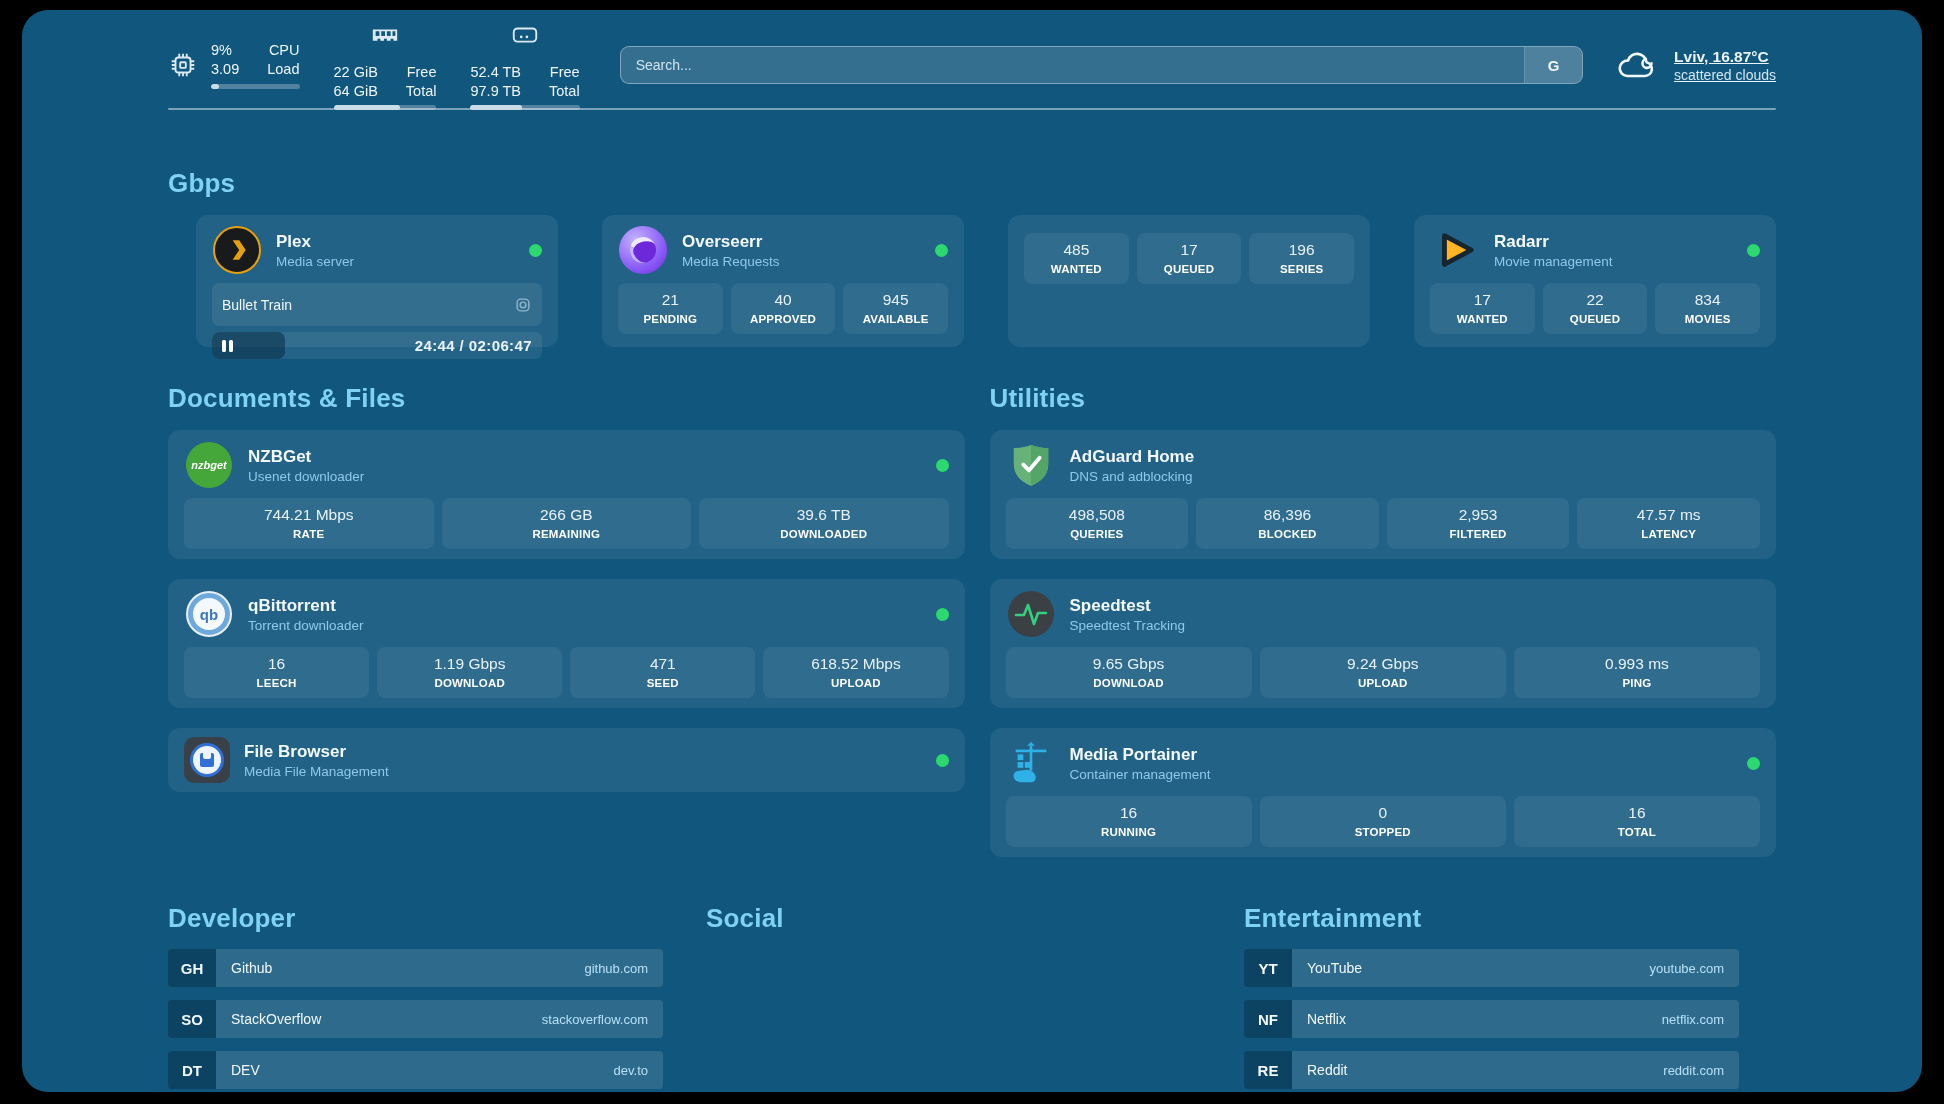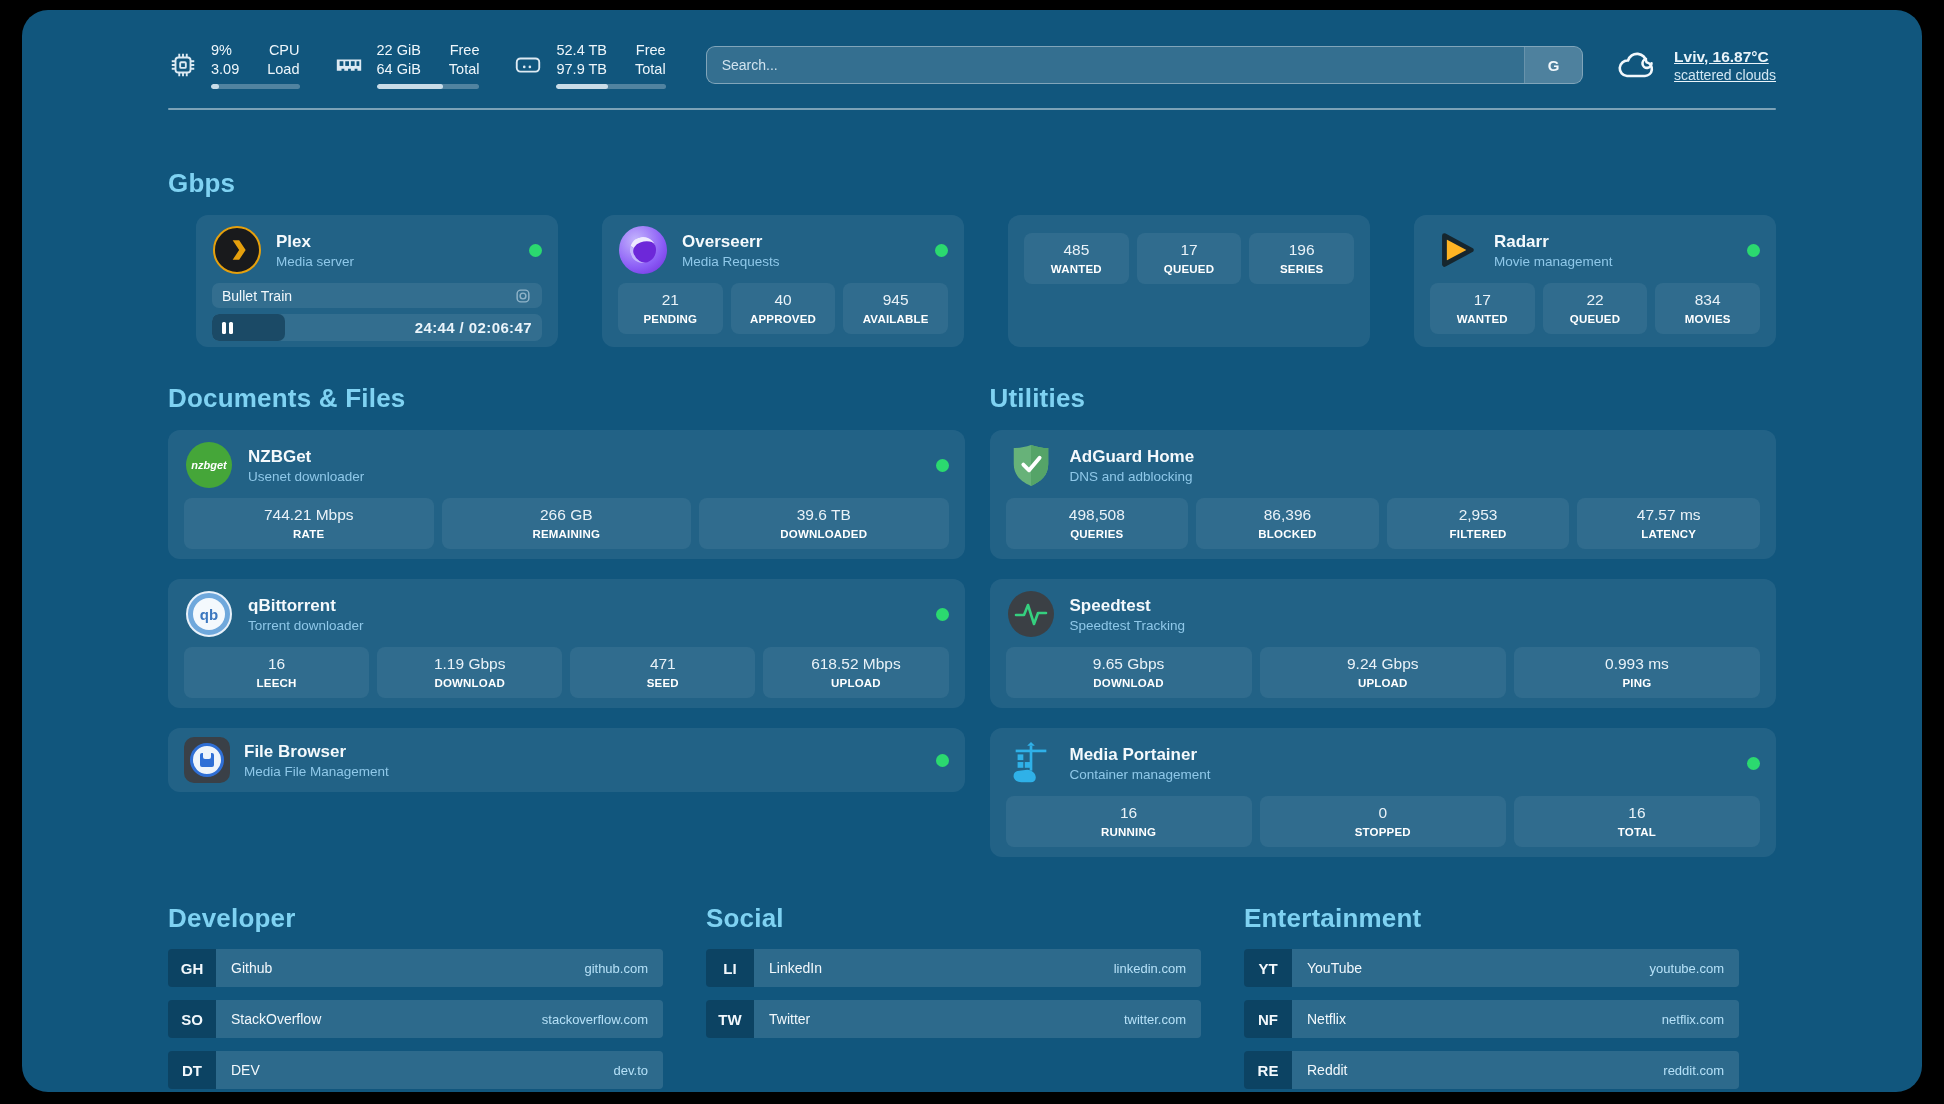--- a/index.html
+++ b/index.html
@@ -5,21 +5,21 @@
   * { margin:0; padding:0; box-sizing:border-box; }
   html,body { width:1944px; height:1104px; }
   body { background:#000; font-family:"Liberation Sans", sans-serif; position:relative; overflow:hidden; }
 
   .panel { position:absolute; left:22px; top:10px; width:1900px; height:1082px;
            background:#11567d; border-radius:26px; padding:26px 146px 0 146px; color:#eaf4fa; }
 
   
   .topbar { display:flex; align-items:center; height:58px; }
   .sys { display:flex; align-items:center; gap:13px; }
-  .sys + .sys { margin-left:34px; }
+  .sys + .sys { margin-left:34px;flex-direction:column; }
   .sys-icon { width:30px; height:30px; color:#ddeaf3; flex:0 0 auto; }
   .sys-icon svg { width:100%; height:100%; display:block; }
   .sys-body { display:flex; flex-direction:column; gap:5px; }
   .sys-text { display:flex; gap:28px; font-size:14.5px; line-height:1.3; color:#eef6fb; }
   .sys-vals { display:flex; flex-direction:column; }
   .sys-labs { display:flex; flex-direction:column; align-items:flex-end; }
   .sys-bar { height:5px; border-radius:3px; background:rgba(255,255,255,0.27); overflow:hidden; }
   .sys-bar .fill { height:100%; background:#c9dce8; border-radius:3px; }
 
   .search { flex:1; margin:0 32px 0 40px; height:38px; background:rgba(255,255,255,0.15);
@@ -47,21 +47,21 @@
   .media-cards .card { flex:1; height:132px;margin-left:28px; }
 
   .card { background:rgba(255,255,255,0.075); border-radius:12px; padding:10px 16px; }
   .card-head { display:flex; align-items:center; gap:14px; }
   .app-icon { width:50px; height:50px; flex:0 0 auto; display:flex; align-items:center; justify-content:center; }
   .head-text .title { font-size:17px; font-weight:600; color:#f4f9fc; }
   .head-text .subtitle { font-size:13.5px; color:#8fc8e9; margin-top:2px; }
   .dot { width:13px; height:13px; border-radius:50%; background:#2bd96f; margin-left:auto; flex:0 0 auto; }
 
   
-  .np-row { margin-top:8px; height:25px; background:rgba(255,255,255,0.08); border-radius:7px;
+  .np-row { margin-top:8px; height:43px; background:rgba(255,255,255,0.08); border-radius:7px;
             display:flex; align-items:center; padding:0 10px; font-size:14px; color:#f2f8fc; }
   .np-gear { margin-left:auto; opacity:.6; width:18px; height:18px; cursor:pointer; }
   .np-gear svg { width:100%; height:100%; }
   .pg-row { margin-top:6px; height:27px; background:rgba(255,255,255,0.08); border-radius:7px;
             position:relative; display:flex; align-items:center; padding:0 10px; overflow:hidden; }
   .pg-fill { position:absolute; left:0; top:0; bottom:0; background:rgba(7,45,70,0.55); border-radius:7px; }
   .pause { position:relative; display:flex; gap:3px; cursor:pointer; }
   .pause span { width:4px; height:12px; background:#fff; border-radius:1.5px; display:block; }
   .pg-time { margin-left:auto; position:relative; font-size:15px; font-weight:600; letter-spacing:.4px; }
 
@@ -537,36 +537,20 @@
           <span class="link-main">
             <span class="link-name">DEV</span>
             <span class="link-url">dev.to</span>
           </span>
         </div>
       </div>
     </section>
 
     <section class="link-col">
       <h2 class="section-title">Social</h2>
-      <div class="link-list">
-        <div class="link-item">
-          <span class="link-abbr">LI</span>
-          <span class="link-main">
-            <span class="link-name">LinkedIn</span>
-            <span class="link-url">linkedin.com</span>
-          </span>
-        </div>
-        <div class="link-item">
-          <span class="link-abbr">TW</span>
-          <span class="link-main">
-            <span class="link-name">Twitter</span>
-            <span class="link-url">twitter.com</span>
-          </span>
-        </div>
-      </div>
     </section>
 
     <section class="link-col">
       <h2 class="section-title">Entertainment</h2>
       <div class="link-list">
         <div class="link-item">
           <span class="link-abbr">YT</span>
           <span class="link-main">
             <span class="link-name">YouTube</span>
             <span class="link-url">youtube.com</span>

